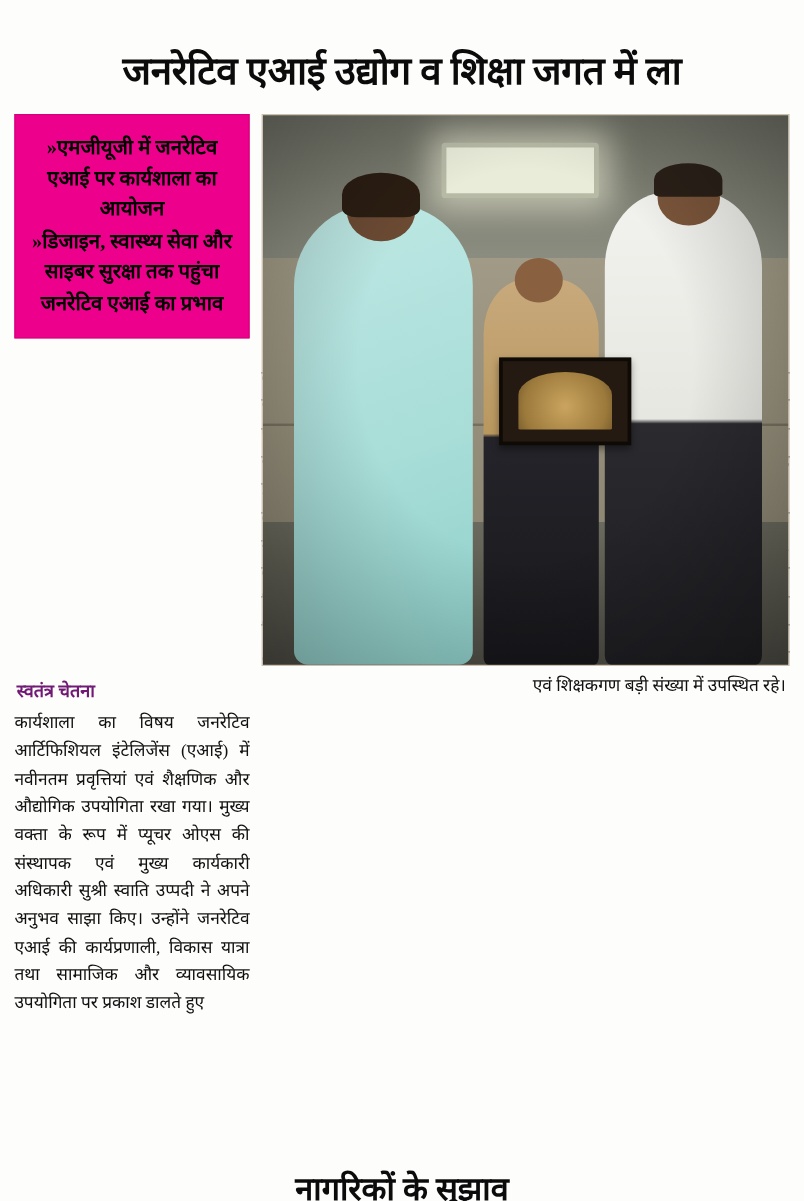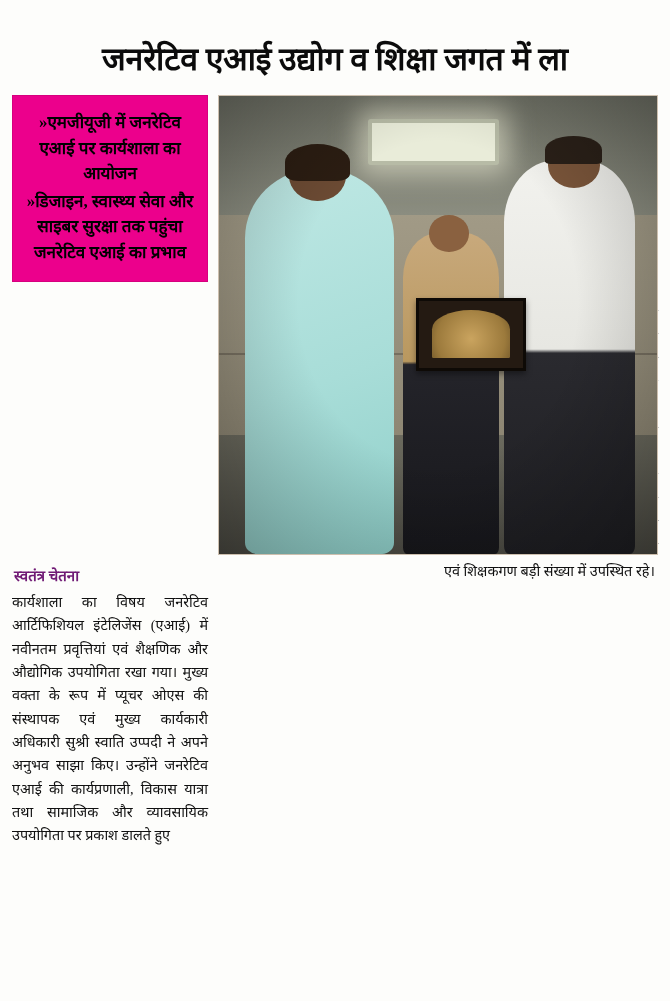--- a/index.html
+++ b/index.html
@@ -234,14 +234,17 @@
     <div class="col23wrap">
       <div class="col col2">
         <p>कहा कि यह तकनीक आज के डिजिटल युग की सबसे क्रांतिकारी उपलब्धियों में से एक है। सुश्री उप्पदी ने कहा कि आने वाले समय में यह लगभग हर उद्योग क्षेत्र को प्रभावित करेगी। विशिष्ट अतिथि सतीश कारी, वरिष्ठ परियोजना प्रबंधक ट्रेंडस इंक ने कहा कि जनरेटिव एआई का उपयोग अब केवल कंटेंट निर्माण तक सीमित नहीं है। डिजाइन, उत्पाद विकास, स्वास्थ्य सेवा, वित्तीय विश्लेषण और साइबर सुरक्षा जैसे क्षेत्रों में भी इसका प्रभावी इस्तेमाल हो</p>
       </div>
       <div class="col col3">
         <p>रहा है। दूसरे विशिष्ट वक्ता बालाजी वुप्पुलुरी, वरिष्ठ प्रबंधक अमेरिकन एक्सप्रेस, ने सॉफ्टवेयर उद्योग में जनरेटिव एआई की नवीन प्रवृत्तियों और कार्यप्रवाह में इसके प्रभाव की विस्तृत जानकारी दी। कार्यशाला का आयोजन प्रशिक्षण एवं प्लेसमेंट सेल के निदेशक डॉ. एम. एन. पुरोहित के नेतृत्व में हुआ। संचालन अनूप मिश्रा ने किया और आभार प्राची यादव ने व्यक्त किया। इस अवसर पर डॉ. विक्रम शर्मा, धनंजय पाण्डेय, सभी विभागाध्यक्ष एवं शिक्षकगण बड़ी संख्या में उपस्थित रहे।</p>
       </div>
     </div>
   </div>
 
+  <div class="bottom-strip">
+    <span>नागरिकों के सुझाव</span>
+  </div>
 
 </div>
 
 </body></html>

